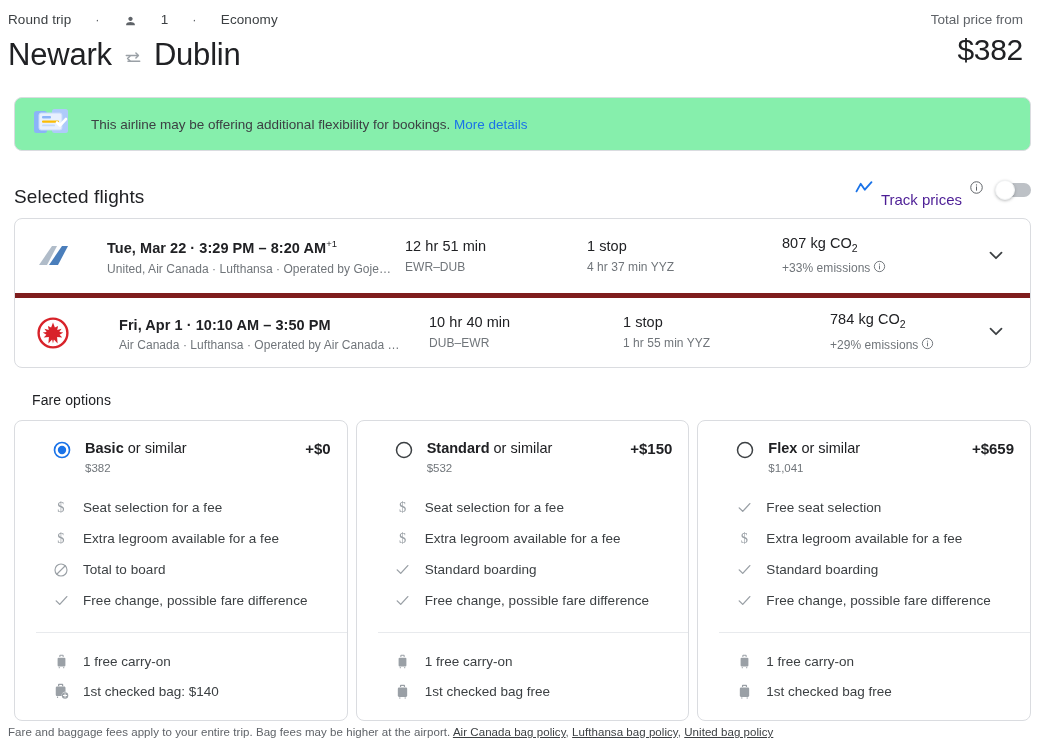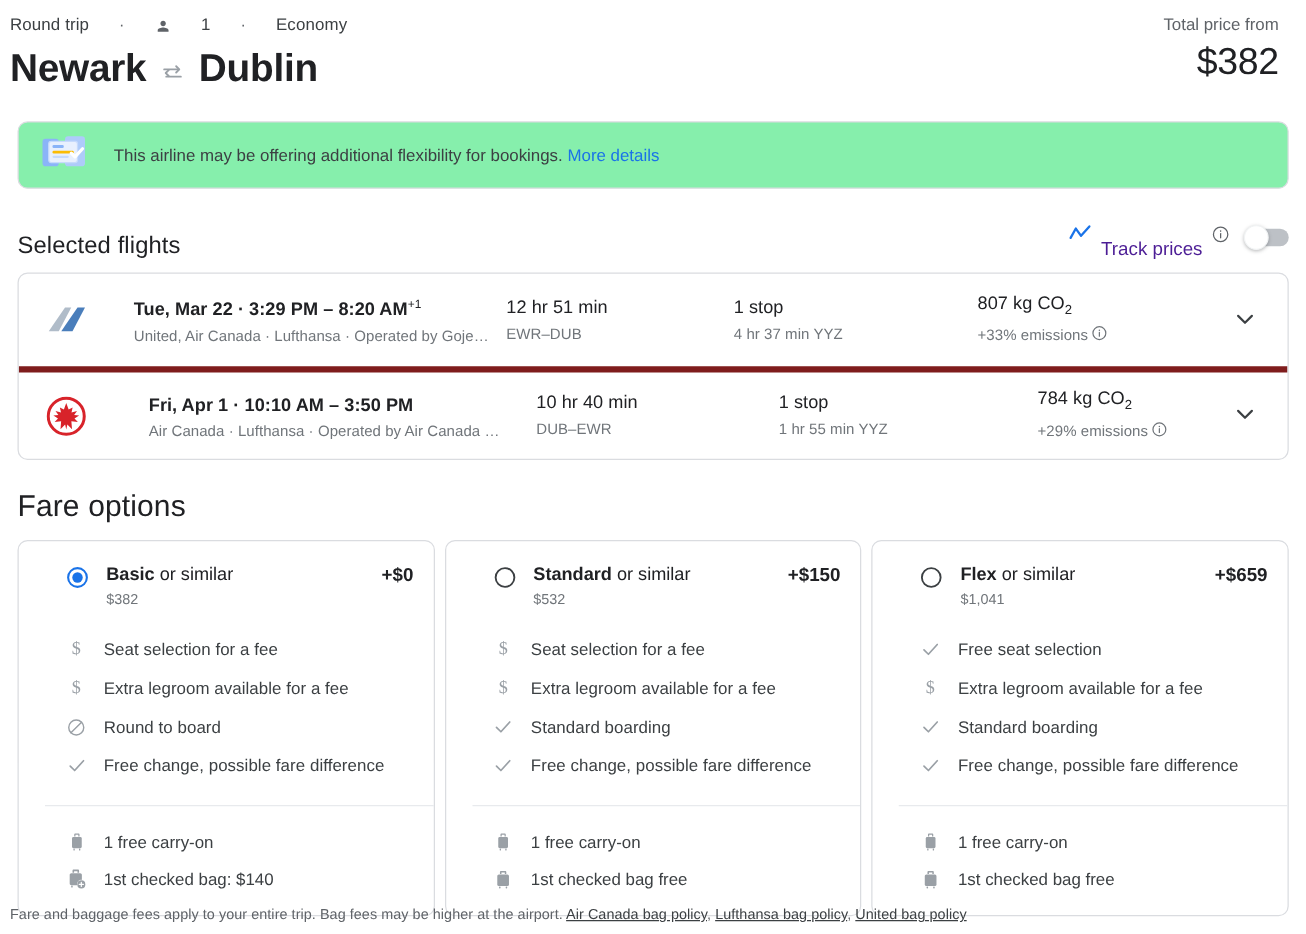--- a/index.html
+++ b/index.html
@@ -14,21 +14,21 @@
 
   
   .hdr { position: relative; padding-top: 10px; height: 85px; }
   .trip-meta {
     font-size: 13.5px; color: #3c4043; letter-spacing: .1px;
     display: flex; align-items: center; gap: 24px; height: 18px;
   }
   .trip-meta .dot { color: #5f6368; font-size: 13px; }
   .person-icon { display: inline-block; width: 13px; height: 14px; position: relative; top: 2px; }
   .route { display: flex; align-items: center; gap: 11px; margin-top: 8px; }
-  .route .city { font-size: 31px; font-weight: 700; color: #202124; letter-spacing: -.2px; line-height: 38px; }
+  .route .city { font-size: 31px; font-weight: 400; color: #202124; letter-spacing: -.2px; line-height: 38px; }
   .swap-icon { width: 20px; height: 20px; position: relative; top: 3px; }
 
   .price-box { position: absolute; right: 14px; top: 10px; text-align: right; }
   .price-label { font-size: 13.5px; color: #5f6368; line-height: 20px; }
   .price-value { font-size: 30px; font-weight: 400; color: #202124; line-height: 36px; margin-top: 2px; letter-spacing: -.3px; }
 
   
   .banner {
     margin: 12px 6px 0 6px; height: 54px;
     border: 1px solid #dadce0; border-radius: 8px;
@@ -67,21 +67,21 @@
   .sup { font-size: 9.5px; vertical-align: super; }
   .co2sub { font-size: 10.5px; vertical-align: sub; }
   .expand-btn {
     width: 40px; height: 40px; border-radius: 50%; display: flex;
     align-items: center; justify-content: center; margin-left: auto; flex: none;
     background: transparent; border: none; cursor: pointer;
   }
   .info-dot { display: inline-block; vertical-align: -1px; margin-left: 3px; }
 
   
-  .fare-head { font-size: 24px; font-weight: 400; color: #202124; margin: 24px 6px 12px 6px; letter-spacing: .1px; }
+  .fare-head { font-size: 14px; font-weight: 400; color: #202124; margin: 24px 6px 12px 24px; letter-spacing: .1px; }
   .fare-grid { display: flex; gap: 8px; margin: 0 6px; }
   .fare-card {
     flex: 1 1 0; border: 1px solid #dadce0; border-radius: 8px;
     background: #fff; display: flex; flex-direction: column; min-width: 0; padding-left: 21px;
   }
   .fare-top { padding: 18px 16px 14px 16px; display: flex; align-items: flex-start; gap: 13px; }
   .radio { width: 20px; height: 20px; flex: none; margin-top: 1px; }
   .fare-names { flex: 1 1 auto; min-width: 0; }
   .fare-title { font-size: 14.5px; color: #202124; line-height: 19px; }
   .fare-title b { font-weight: 700; }
@@ -286,21 +286,21 @@
             </span>
             <span>Extra legroom available for a fee</span>
           </div>
           <div class="feat">
             <span class="ico">
               <svg viewBox="0 0 24 24" width="16" height="16" fill="none" stroke="#9aa0a6" stroke-width="1.7">
                 <circle cx="12" cy="12" r="9"></circle>
                 <path d="M5.6 18.4 L18.4 5.6" stroke-linecap="round"></path>
               </svg>
             </span>
-            <span>Round to board</span>
+            <span>Total to board</span>
           </div>
           <div class="feat">
             <span class="ico">
               <svg viewBox="0 0 24 24" width="17" height="17" fill="none" stroke="#9aa0a6" stroke-width="1.9" stroke-linecap="round" stroke-linejoin="round">
                 <path d="M4.5 12.5 L9.5 17.5 L19.5 6.5"></path>
               </svg>
             </span>
             <span>Free change, possible fare difference</span>
           </div>
         </div>

